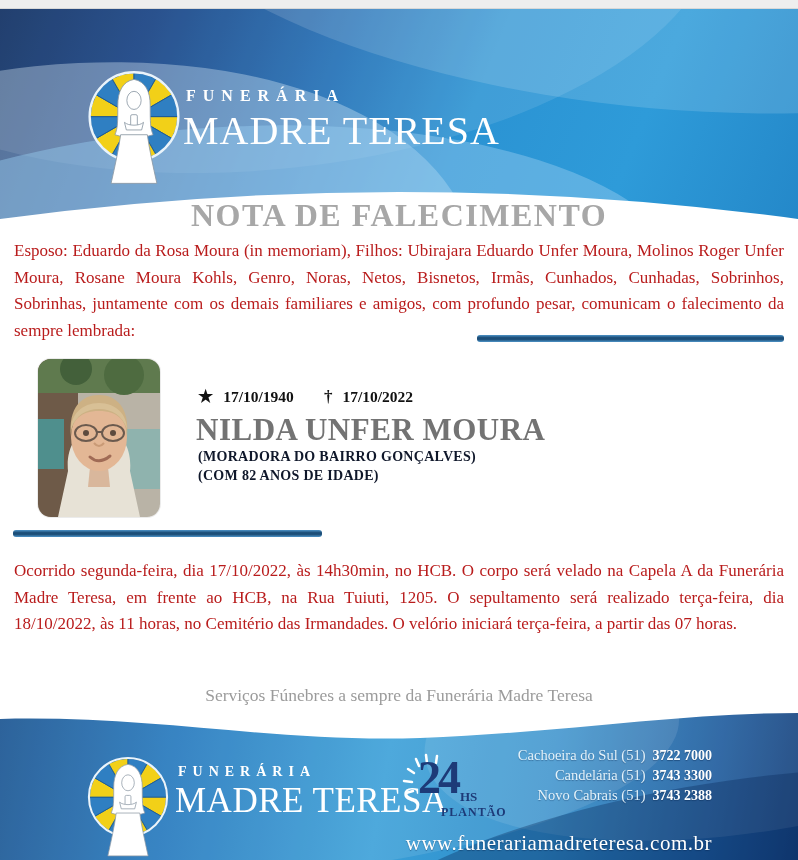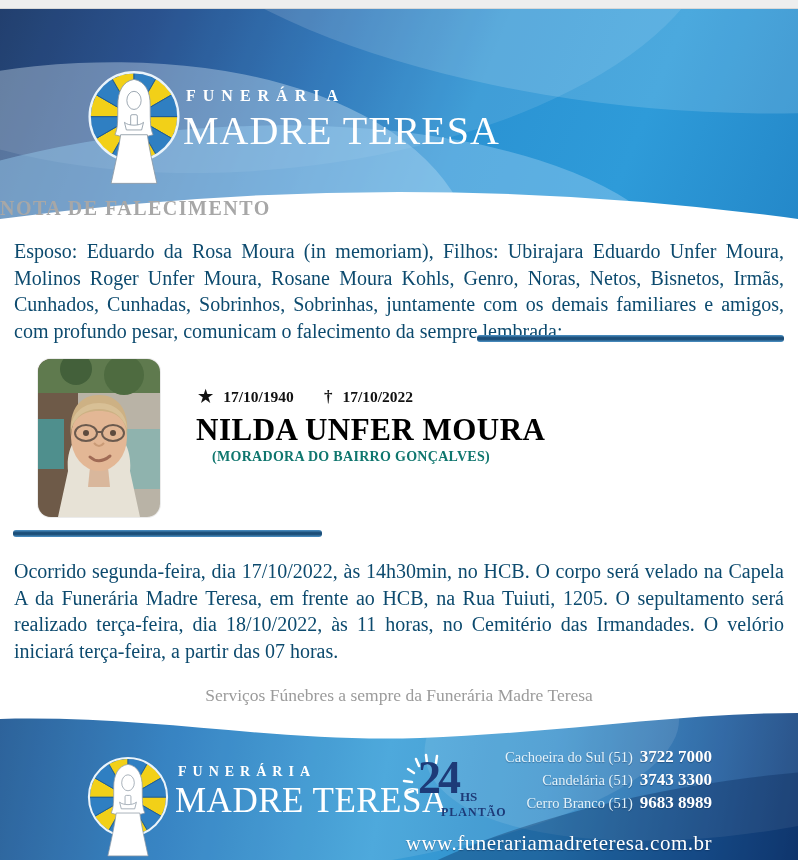--- a/index.html
+++ b/index.html
@@ -20,27 +20,27 @@
   .sw4{left:-300px;top:120px;width:1000px;height:420px;background:rgba(150,205,240,0.45);transform:rotate(-5deg);}
   .band-top .wave{position:absolute;left:0;bottom:0;width:798px;height:30px;}
   
   .logo{position:absolute;}
   .logo-header{left:86px;top:58px;width:96px;height:124px;}
   .brand{position:absolute;color:#fff;}
   .brand-h1{left:186px;top:78px;font-size:16px;letter-spacing:7px;font-weight:bold;}
   .brand-h2{left:183px;top:98px;font-size:40px;font-weight:200;letter-spacing:1px;}
   
   .note-title{
-    position:absolute;left:0;top:188px;width:798px;
-    color:#a7a7a7;font-size:20px;letter-spacing:1.5px;font-weight:bold;
+    position:absolute;left:0;top:188px;width:798px;text-align:center;
+    color:#a7a7a7;font-size:32px;letter-spacing:1.5px;font-weight:bold;
   }
   
   .para{
-    position:absolute;left:14px;width:770px;color:#0c4a6e;
-    font-size:20px;line-height:26.5px;text-align:justify;
+    position:absolute;left:14px;width:770px;color:#b91c1c;
+    font-size:17px;line-height:26.5px;text-align:justify;
   }
   .para1{top:229px;}
   .para2{top:549px;}
   
   .bar{
     position:absolute;height:7px;border-radius:3px;
     background:linear-gradient(to bottom,#4e94c8 0%,#1c4e78 38%,#1c4e78 62%,#4e94c8 100%);
   }
   .bar-right{left:477px;top:326px;width:307px;}
   .bar-left{left:13px;top:521px;width:309px;}
@@ -49,24 +49,24 @@
     position:absolute;left:38px;top:350px;width:122px;height:158px;
     border-radius:13px;overflow:hidden;box-shadow:0 0 0 1px rgba(0,0,0,0.08);
   }
   .dates{
     position:absolute;left:198px;top:377px;display:flex;align-items:center;gap:10px;
     color:#111;font-weight:bold;font-size:15.5px;
   }
   .dates .sym{font-size:17px;}
   .dates .gap{width:10px;}
   .dec-name{
-    position:absolute;left:196px;top:403px;color:#000000;
+    position:absolute;left:196px;top:403px;color:#737373;
     font-size:31px;font-weight:bold;letter-spacing:0.5px;
   }
-  .dec-sub{position:absolute;left:212px;color:#0f766e;font-size:14px;font-weight:bold;letter-spacing:0.3px;}
+  .dec-sub{position:absolute;left:198px;color:#0f172a;font-size:14px;font-weight:bold;letter-spacing:0.3px;}
   .dec-res{top:440px;}
   .dec-age{top:459px;}
   
   .services{
     position:absolute;left:0;top:676px;width:798px;text-align:center;
     color:#9b9b9b;font-size:17.5px;
   }
   
   .band-bottom{
     position:absolute;left:0;top:700px;width:798px;height:160px;
@@ -85,21 +85,21 @@
   
   .badge24{position:absolute;left:402px;top:44px;width:85px;height:72px;color:#1d3a78;}
   .badge24 .num{position:absolute;left:16px;top:2px;font-size:46px;font-weight:bold;letter-spacing:-3px;line-height:1;}
   .badge24 .hs{position:absolute;left:58px;top:36px;font-size:13px;font-weight:bold;}
   .badge24 .plantao{position:absolute;left:16px;top:52px;font-size:12px;font-weight:bold;letter-spacing:1px;padding-left:23px;}
   .badge24 svg{position:absolute;left:0;top:0;}
   
   .phones{position:absolute;right:86px;top:38px;display:flex;flex-direction:column;gap:3px;align-items:flex-end;}
   .phone-row{display:flex;align-items:baseline;gap:7px;white-space:nowrap;}
   .phone-city{color:#e4f3fb;font-size:14.5px;text-shadow:0 1px 1px rgba(0,30,70,.35);}
-  .phone-num{color:#fff;font-size:17px;font-weight:bold;text-shadow:0 1px 1px rgba(0,30,70,.4);}
+  .phone-num{color:#fff;font-size:14px;font-weight:bold;text-shadow:0 1px 1px rgba(0,30,70,.4);}
   .website{
     position:absolute;right:86px;top:122px;color:#fff;font-size:21px;letter-spacing:0.5px;
     text-decoration:none;text-shadow:0 1px 1px rgba(0,30,70,.4);text-align:center;
   }
 </style>
 </head>
 <body>
 
 <div id="page">
 
@@ -178,20 +178,21 @@
   <div class="dates">
     <span class="sym">★</span>
     <span>17/10/1940</span>
     <span class="gap"></span>
     <span class="sym">†</span>
     <span>17/10/2022</span>
   </div>
 
   <div class="dec-name">NILDA UNFER MOURA</div>
   <div class="dec-sub dec-res">(MORADORA DO BAIRRO GONÇALVES)</div>
+  <div class="dec-sub dec-age">(COM 82 ANOS DE IDADE)</div>
 
   <div class="bar bar-left"></div>
 
   <div class="para para2">Ocorrido segunda-feira, dia 17/10/2022, às 14h30min, no HCB. O corpo será velado na Capela A da Funerária Madre Teresa, em frente ao HCB, na Rua Tuiuti, 1205. O sepultamento será realizado terça-feira, dia 18/10/2022, às 11 horas, no Cemitério das Irmandades. O velório iniciará terça-feira, a partir das 07 horas.</div>
 
   <div class="services">Serviços Fúnebres a sempre da Funerária Madre Teresa</div>
 
   <div class="band-bottom">
     <div class="swoosh bsw1"></div>
     <div class="swoosh bsw3"></div>
@@ -248,22 +249,22 @@
     <div class="phones">
       <div class="phone-row">
         <span class="phone-city">Cachoeira do Sul (51)</span>
         <span class="phone-num">3722 7000</span>
       </div>
       <div class="phone-row">
         <span class="phone-city">Candelária (51)</span>
         <span class="phone-num">3743 3300</span>
       </div>
       <div class="phone-row">
-        <span class="phone-city">Cerro Branco (51)</span>
-        <span class="phone-num">9683 8989</span>
+        <span class="phone-city">Novo Cabrais (51)</span>
+        <span class="phone-num">3743 2388</span>
       </div>
     </div>
 
     <a class="website" href="#">www.funerariamadreteresa.com.br</a>
 
     <div class="bottom-strip"></div>
   </div>
 
 </div>
 

